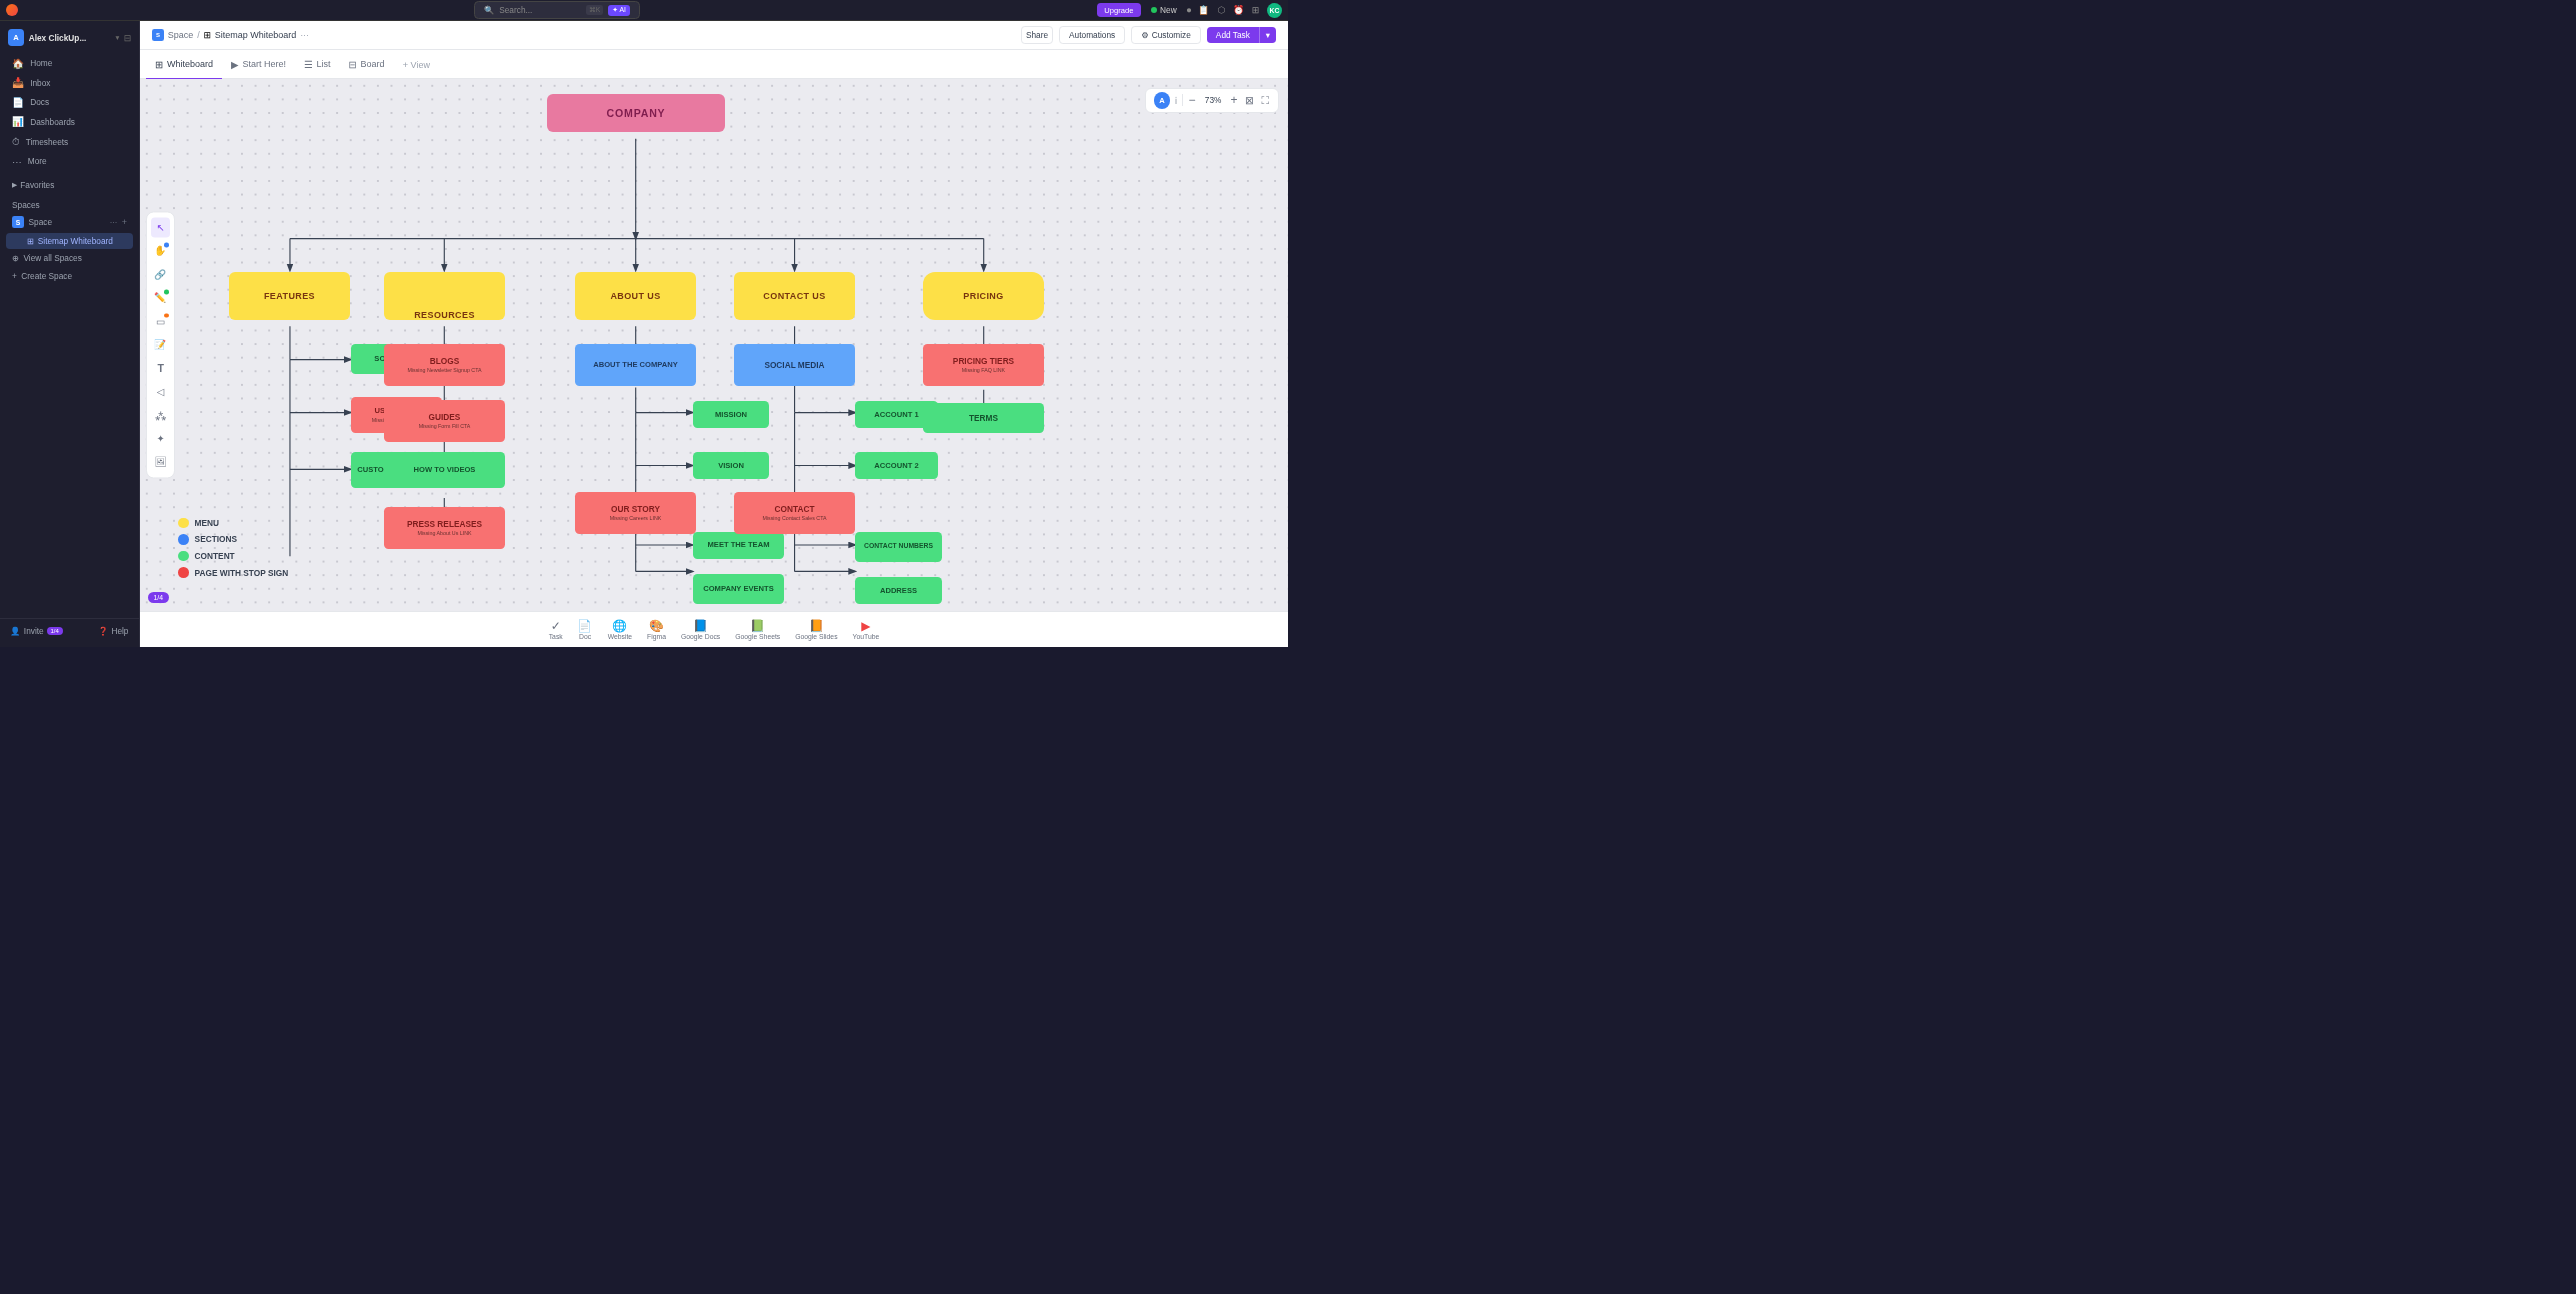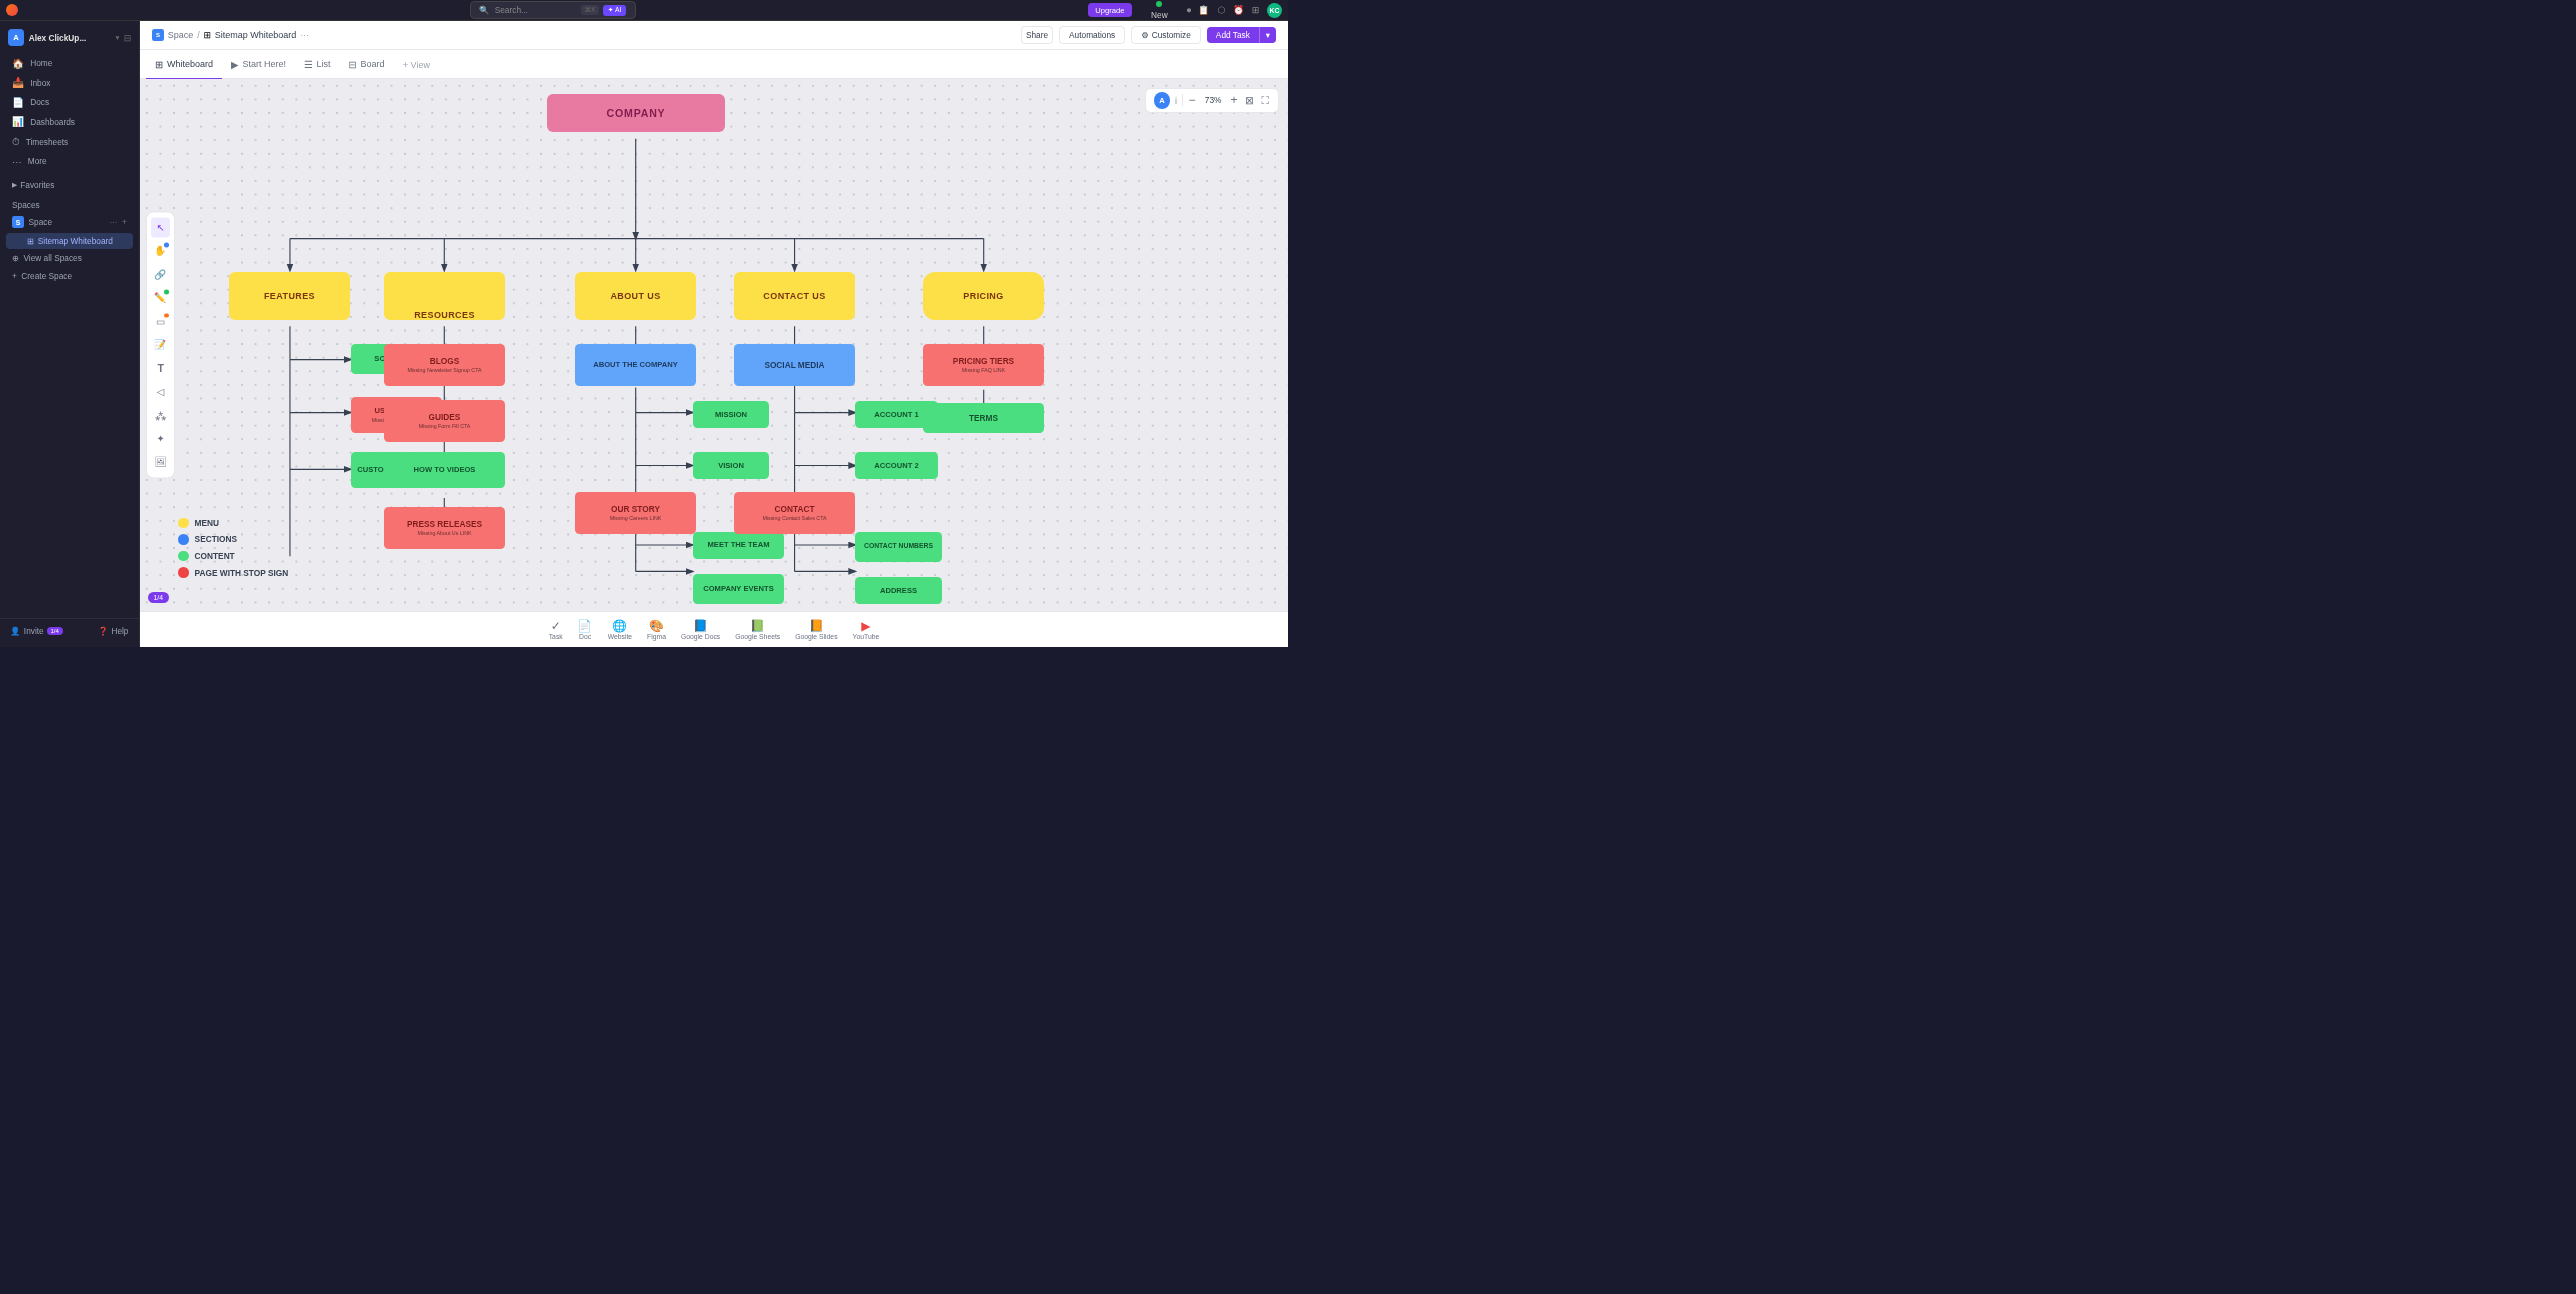--- a/index.html
+++ b/index.html
@@ -13,23 +13,23 @@
   <div style="height:21px;background:#1e1e2e;display:flex;align-items:center;justify-content:space-between;padding:0 6px;border-bottom:0.8px solid #333;">
     <div style="display:flex;align-items:center;gap:6px;">
       <div style="width:12px;height:12px;background:linear-gradient(135deg,#f97316,#ef4444);border-radius:50%;"></div>
     </div>
     <div style="display:flex;align-items:center;gap:4.5px;background:#2d2d3d;border:0.8px solid #444;border-radius:4.5px;padding:2.3px 9px;min-width:166px;">
       <span style="color:#888;font-size:8.3px;">🔍</span>
       <span style="color:#888;font-size:8.3px;flex:1;">Search...</span>
       <span style="font-size:6.8px;color:#666;background:#3a3a4a;padding:0.8px 3px;border-radius:2.3px;">⌘K</span>
       <span style="background:#6b48ff;color:white;font-size:6.8px;padding:1.5px 4.5px;border-radius:3px;">✦ AI</span>
     </div>
-    <div style="display:flex;align-items:center;gap:19px;">
+    <div style="display:flex;align-items:center;gap:10px;">
       <button style="background:#7c3aed;color:white;font-size:7.6px;padding:2.3px 7.6px;border-radius:3.8px;border:none;cursor:pointer;">Upgrade</button>
-      <div style="display:flex;align-items:center;gap:3px;flex-direction:column;">
+      <div style="display:flex;align-items:center;gap:3px;">
         <span style="width:6px;height:6px;background:#22c55e;border-radius:50;display:inline-block;border-radius:50%;"></span>
         <span style="color:#ccc;font-size:8.3px;">New</span>
       </div>
       <div style="display:flex;gap:7.6px;align-items:center;">
         <span style="color:#888;font-size:9px;">⏺</span>
         <span style="color:#888;font-size:9px;">📋</span>
         <span style="color:#888;font-size:9px;">⬡</span>
         <span style="color:#888;font-size:9px;">⏰</span>
         <span style="color:#888;font-size:9px;">⊞</span>
         <div style="width:15px;height:15px;background:#10b981;border-radius:50%;display:flex;align-items:center;justify-content:center;color:white;font-size:6.8px;font-weight:bold;">KC</div>

